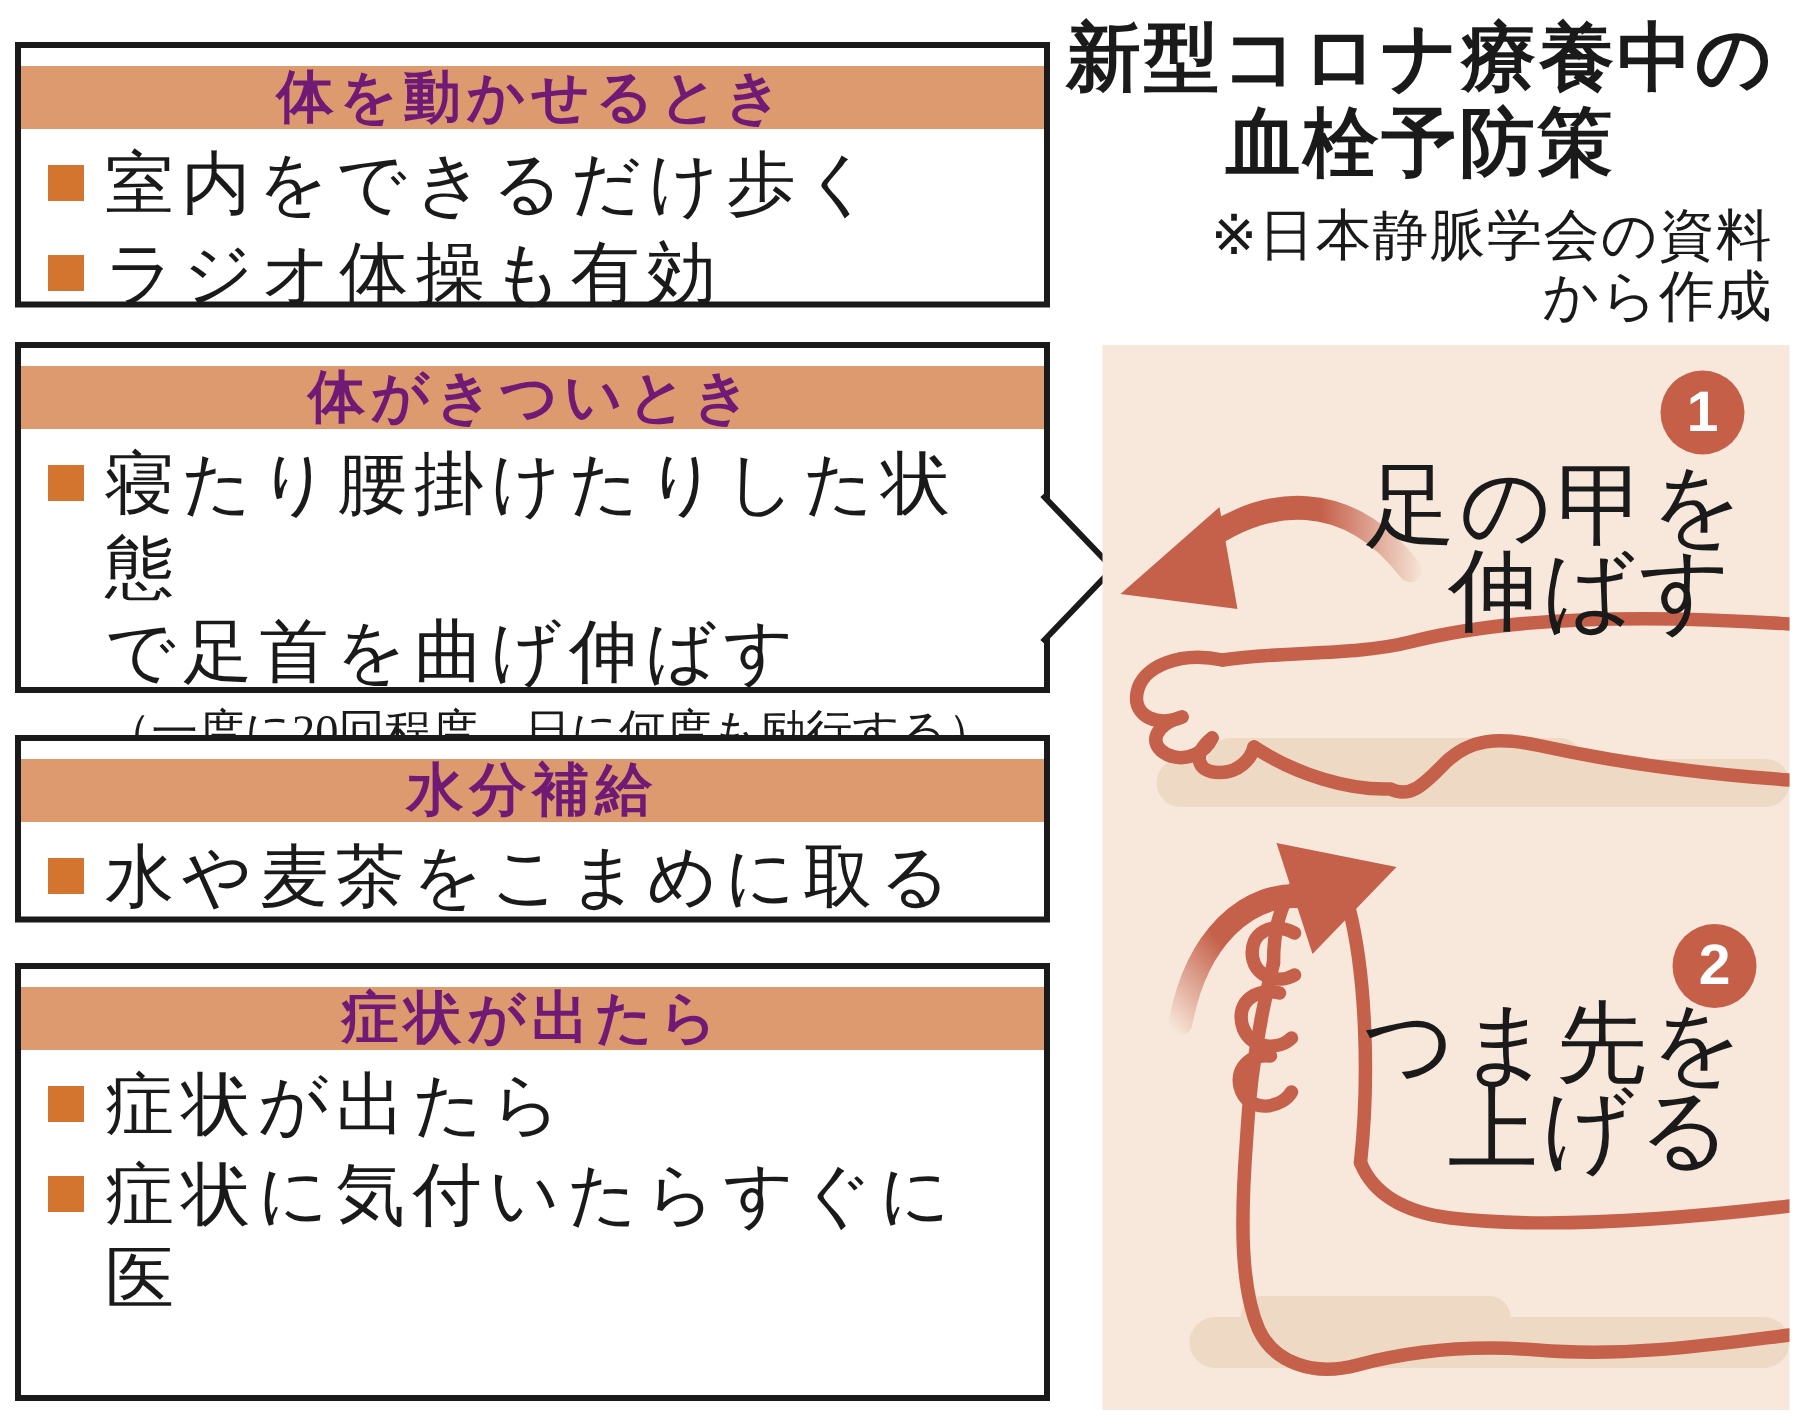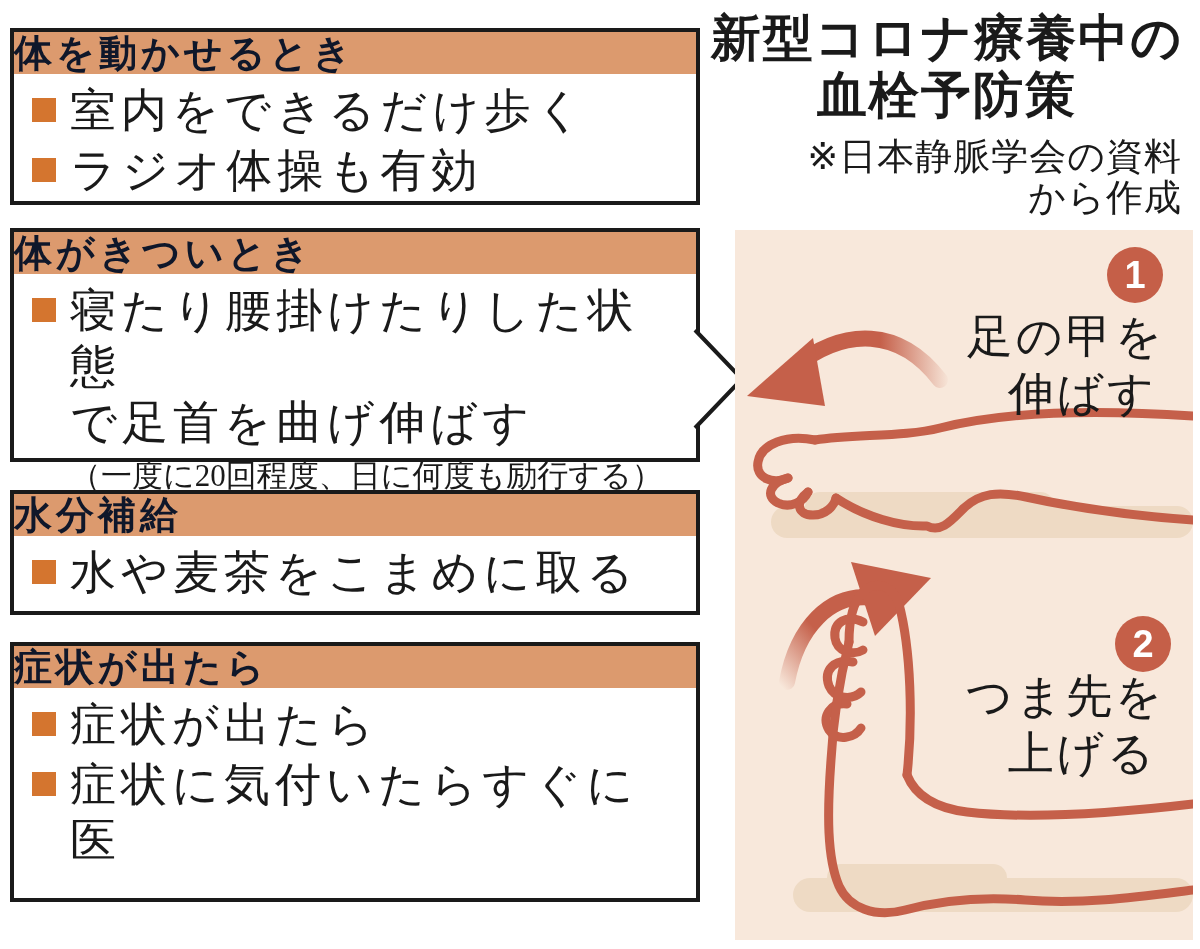--- a/index.html
+++ b/index.html
@@ -6,37 +6,37 @@
   #stage{
     position:relative;width:1200px;height:949px;background:#ffffff;
     font-family:"Liberation Sans","DejaVu Sans",sans-serif;color:#1a1a1a;overflow:hidden;
   }
   
   .info-box{
     position:absolute;left:10px;width:690px;background:#ffffff;
     border:4px solid #1a1a1a;box-sizing:border-box;
   }
   .box-header{
-    height:42px;background:#DC9A6E;color:#0f172a;
-    font-weight:bold;font-size:38px;line-height:42px;text-align:left;letter-spacing:4px;
+    height:42px;background:#DC9A6E;color:#701a75;
+    font-weight:bold;font-size:38px;line-height:42px;text-align:center;letter-spacing:4px;margin-top:12px;
   }
   .box-body{padding:8px 10px 0 14px;}
   .item{display:flex;align-items:flex-start;margin-bottom:4px;}
   .bullet{
     flex:0 0 auto;width:24px;height:24px;background:#D4752F;margin:16px 14px 0 4px;
   }
   .item-text{font-size:46px;line-height:56px;letter-spacing:5px;}
   .note-line{
     font-family:"Liberation Serif","DejaVu Serif",serif;
     font-size:31px;line-height:44px;letter-spacing:0px;white-space:nowrap;padding-left:2px;margin-left:40px;
   }
   #box-1{top:28px;height:177px;}
   #box-2{top:228px;height:234px;}
   #box-3{top:490px;height:125px;}
-  #box-4{top:642px;height:260px;}
+  #box-4{top:642px;height:292px;}
   
   #callout-pointer{position:absolute;left:692px;top:322px;width:60px;height:114px;}
   
   #main-title{
     position:absolute;left:700px;right:6px;top:10px;text-align:center;
     font-weight:bold;font-size:50px;line-height:57px;letter-spacing:2px;
   }
   #source-note{
     position:absolute;left:700px;right:18px;top:136px;text-align:right;
     font-size:37px;line-height:41px;letter-spacing:1px;margin-left:43px;
@@ -47,21 +47,21 @@
   }
   #panel-art{position:absolute;left:0;top:0;}
   .step-badge{
     position:absolute;width:56px;height:56px;border-radius:50%;background:#C55F48;
     color:#ffffff;font-weight:bold;font-size:38px;display:flex;align-items:center;justify-content:center;
   }
   #badge-1{left:372px;top:17px;}
   #badge-2{left:380px;top:386px;}
   .step-label{
     position:absolute;right:28px;text-align:right;
-    font-size:46px;line-height:57px;letter-spacing:3px;color:#1a1a1a;
+    font-size:60px;line-height:57px;letter-spacing:3px;color:#1a1a1a;
   }
   #label-1{top:78px;}
   #label-2{top:438px;font-family:Liberation Serif, serif;}
   .step-label .l2{padding-right:8px;}
 </style>
 </head>
 <body>
 
 <div id="stage">
 

